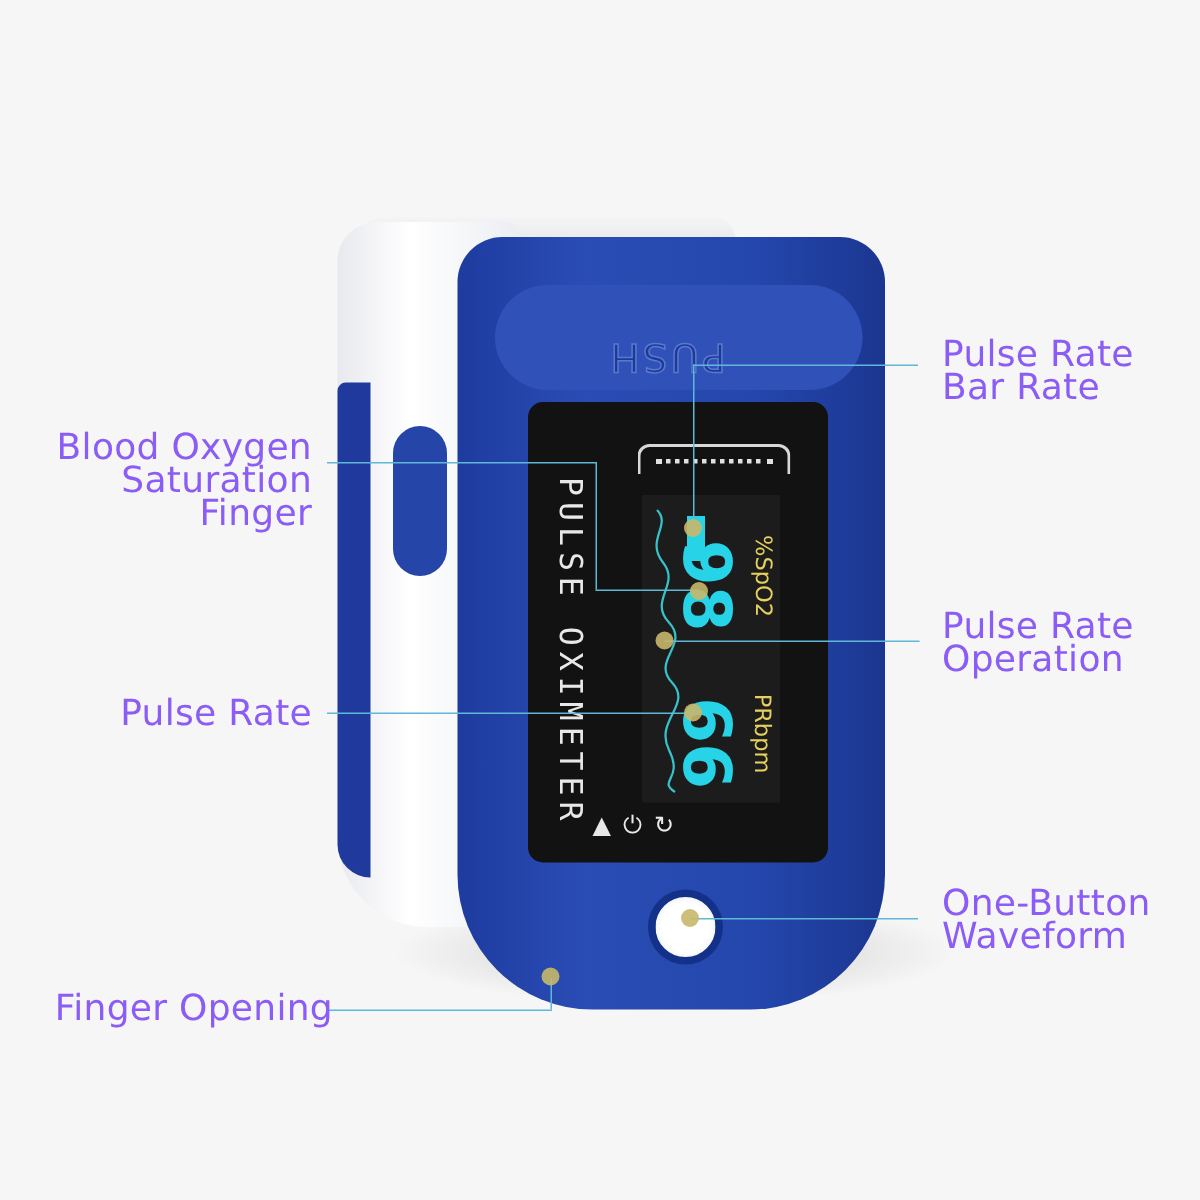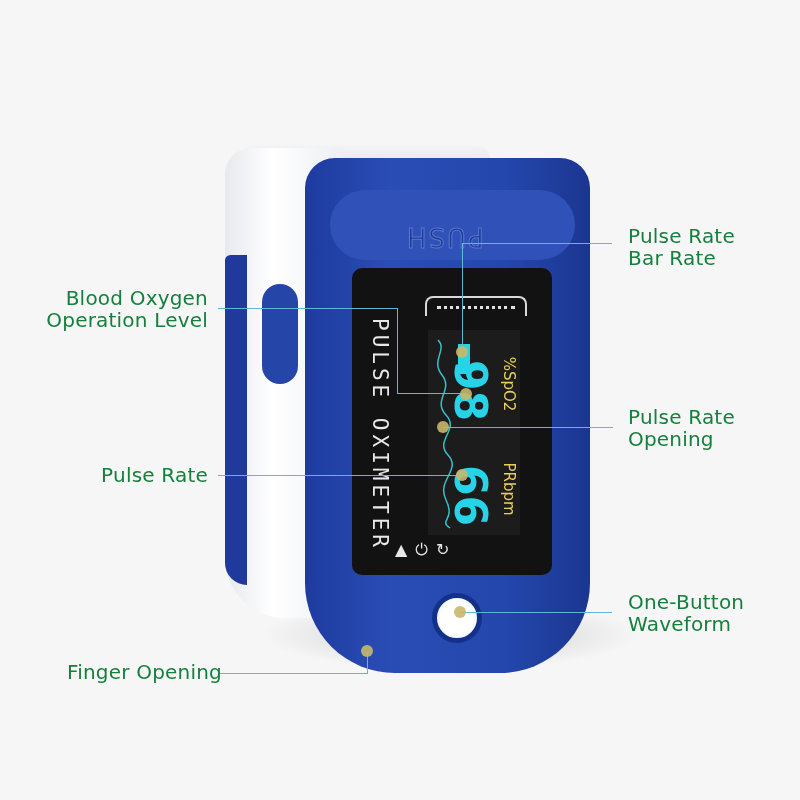--- a/index.html
+++ b/index.html
@@ -1,17 +1,17 @@
 <!DOCTYPE html>
 <html><head>
 <meta charset="utf-8">
 <style>
   html, body { margin:0; padding:0; }
   body { width:800px; height:800px; background:#f6f6f6; position:relative; overflow:hidden; font-family:"DejaVu Sans", sans-serif; }
-  .label { position:absolute; color:#15803d; font-size:20px; line-height:22px; letter-spacing:0.2px; }
+  .label { position:absolute; color:#8b5cf6; font-size:24px; line-height:22px; letter-spacing:0.2px; }
   .label.right { text-align:right; }
   .line { position:absolute; background:#5fb8d8; }
   .dot { position:absolute; width:12px; height:12px; border-radius:50%; background:#c8b86a; opacity:0.9; }
   .shadow { position:absolute; left:260px; top:600px; width:380px; height:70px; border-radius:50%; background:radial-gradient(ellipse at center, rgba(0,0,0,0.18), rgba(0,0,0,0) 70%); }
   .white-body { position:absolute; left:225px; top:148px; width:120px; height:470px; background:linear-gradient(90deg,#e8e9ee,#ffffff 40%,#eceef2); border-radius:26px 8px 8px 60px; }
   .white-top { position:absolute; left:240px; top:145px; width:250px; height:40px; background:linear-gradient(180deg,#f4f4f6,#d9dbe0); border-radius:14px 14px 4px 4px; }
   .blue-side { position:absolute; left:225px; top:255px; width:22px; height:330px; background:#1f3a9c; border-radius:10px 0 0 40px; }
   .side-btn { position:absolute; left:262px; top:284px; width:36px; height:100px; background:#2546a8; border-radius:18px; }
   .blue-front { position:absolute; left:305px; top:158px; width:285px; height:515px; background:linear-gradient(90deg,#1e3b9f,#2a4db5 30%,#2447ad 70%,#1b3690); border-radius:30px 30px 90px 90px; }
   .push-pad { position:absolute; left:330px; top:190px; width:245px; height:70px; background:#3052b8; border-radius:35px; }
@@ -73,32 +73,32 @@
 
 <div class="dot" style="left:456px;top:346px;"></div>
 <div class="dot" style="left:460px;top:388px;"></div>
 <div class="dot" style="left:437px;top:421px;"></div>
 <div class="dot" style="left:456px;top:469px;"></div>
 <div class="dot" style="left:454px;top:606px;"></div>
 <div class="dot" style="left:361px;top:645px;"></div>
 
 <div class="label right" style="left:10px;top:287px;width:198px;">
   <div>Blood Oxygen</div>
-  <div>Operation Level</div>
+  <div>Saturation Finger</div>
 </div>
 <div class="label right" style="left:10px;top:464px;width:198px;">
   <div>Pulse Rate</div>
 </div>
 <div class="label right" style="left:24px;top:661px;width:198px;">
   <div>Finger Opening</div>
 </div>
 <div class="label" style="left:628px;top:225px;">
   <div>Pulse Rate</div>
   <div>Bar Rate</div>
 </div>
 <div class="label" style="left:628px;top:406px;">
   <div>Pulse Rate</div>
-  <div>Opening</div>
+  <div>Operation</div>
 </div>
 <div class="label" style="left:628px;top:591px;">
   <div>One-Button</div>
   <div>Waveform</div>
 </div>
 
 </body></html>

